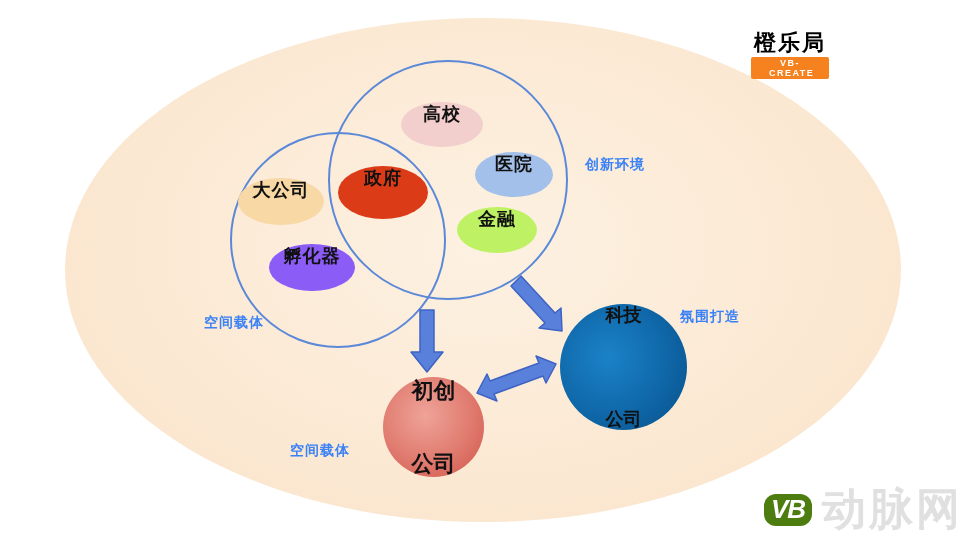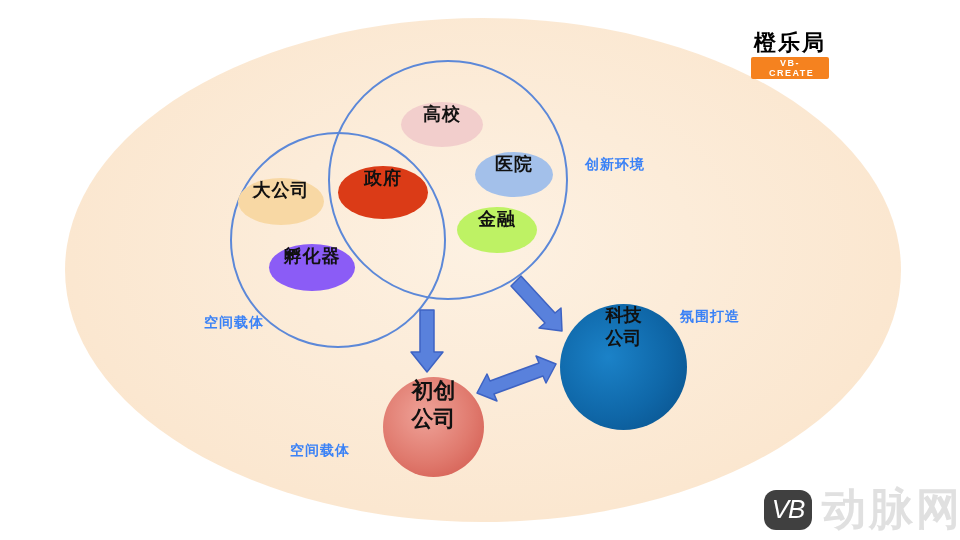--- a/index.html
+++ b/index.html
@@ -42,21 +42,21 @@
     position:absolute;font-weight:bold;font-size:14px;color:#3b82f6;letter-spacing:1px;white-space:nowrap;
   }
   .label-innovation{left:585px;top:156px;}
   .label-space{left:204px;top:314px;}
   .label-atmosphere{left:680px;top:308px;}
   .label-ecosystem{left:290px;top:442px;}
 
   
   .company{
     position:absolute;border-radius:50%;
-    display:flex;flex-direction:column;align-items:center;justify-content:flex-start;
+    display:flex;flex-direction:column;align-items:center;justify-content:space-between;
     font-weight:bold;color:#111;line-height:1.25;
   }
   .company-tech{
     left:560px;top:304px;width:127px;height:126px;font-size:18px;
     background:radial-gradient(circle at 38% 42%,#1B82C8 0%,#0F67A8 55%,#084E87 100%);
   }
   .company-startup{
     left:383px;top:377px;width:101px;height:100px;font-size:22px;
     background:radial-gradient(circle at 42% 38%,#EFA399 0%,#E07A6E 55%,#D05348 100%);
   }
@@ -75,23 +75,23 @@
     letter-spacing:1.5px;padding:1px 18px;border-radius:2px;
     font-family:"Liberation Sans","DejaVu Sans",sans-serif;
   }
 
   
   .watermark{
     position:absolute;left:764px;top:480px;display:flex;align-items:center;gap:10px;
     font-family:"Liberation Sans","DejaVu Sans",sans-serif;
   }
   .wm-badge{
-    width:48px;height:40px;background:#404040;border-radius:12px;
+    width:48px;height:32px;background:#4d7c0f;border-radius:12px;
     display:flex;align-items:center;justify-content:center;
-    color:#ffffff;font-weight:normal;font-style:italic;font-size:26px;letter-spacing:-1px;
+    color:#ffffff;font-weight:bold;font-style:italic;font-size:26px;letter-spacing:-1px;
   }
   .wm-name{color:#E0E0E0;font-weight:bold;font-size:44px;letter-spacing:3px;white-space:nowrap;}
 </style>
 </head>
 <body>
 
 <div class="stage">
 
   <div class="bg-ellipse"></div>
 

